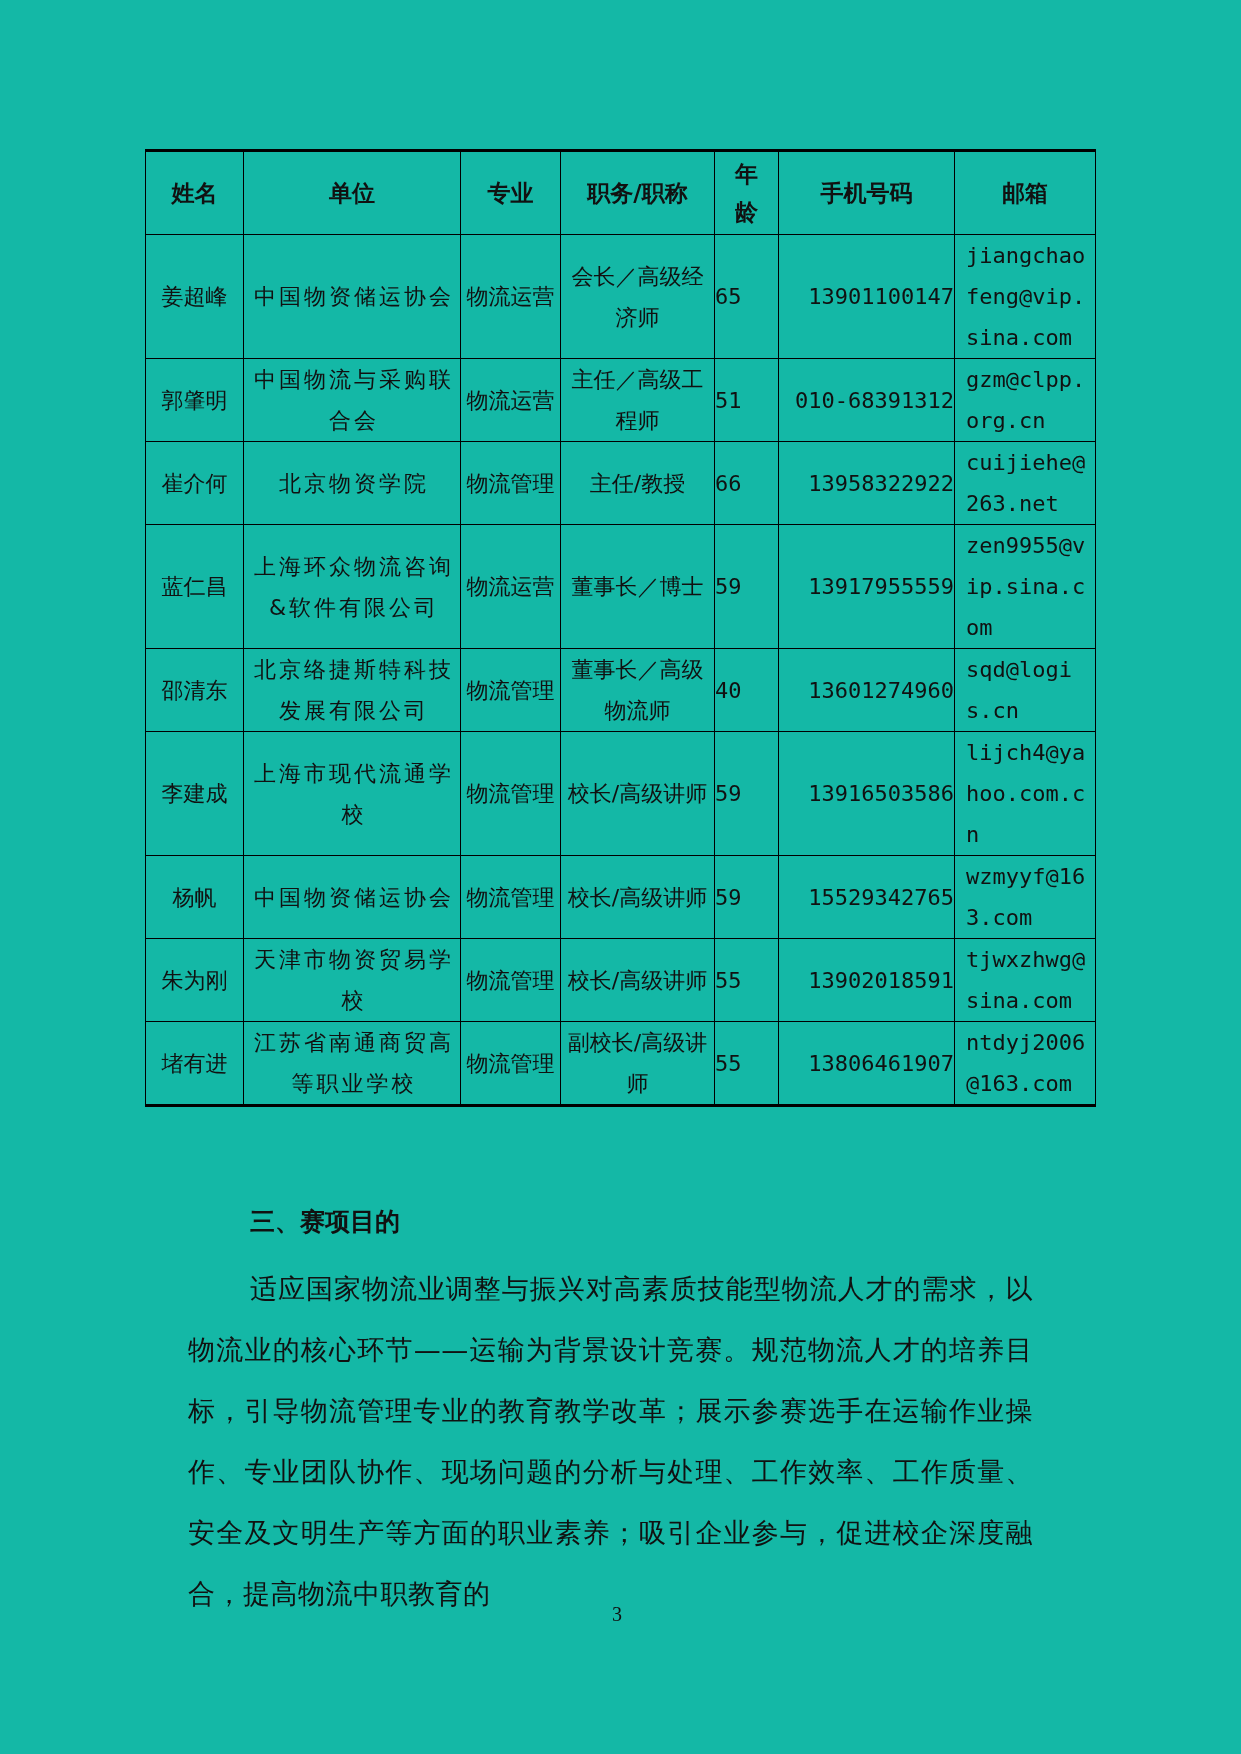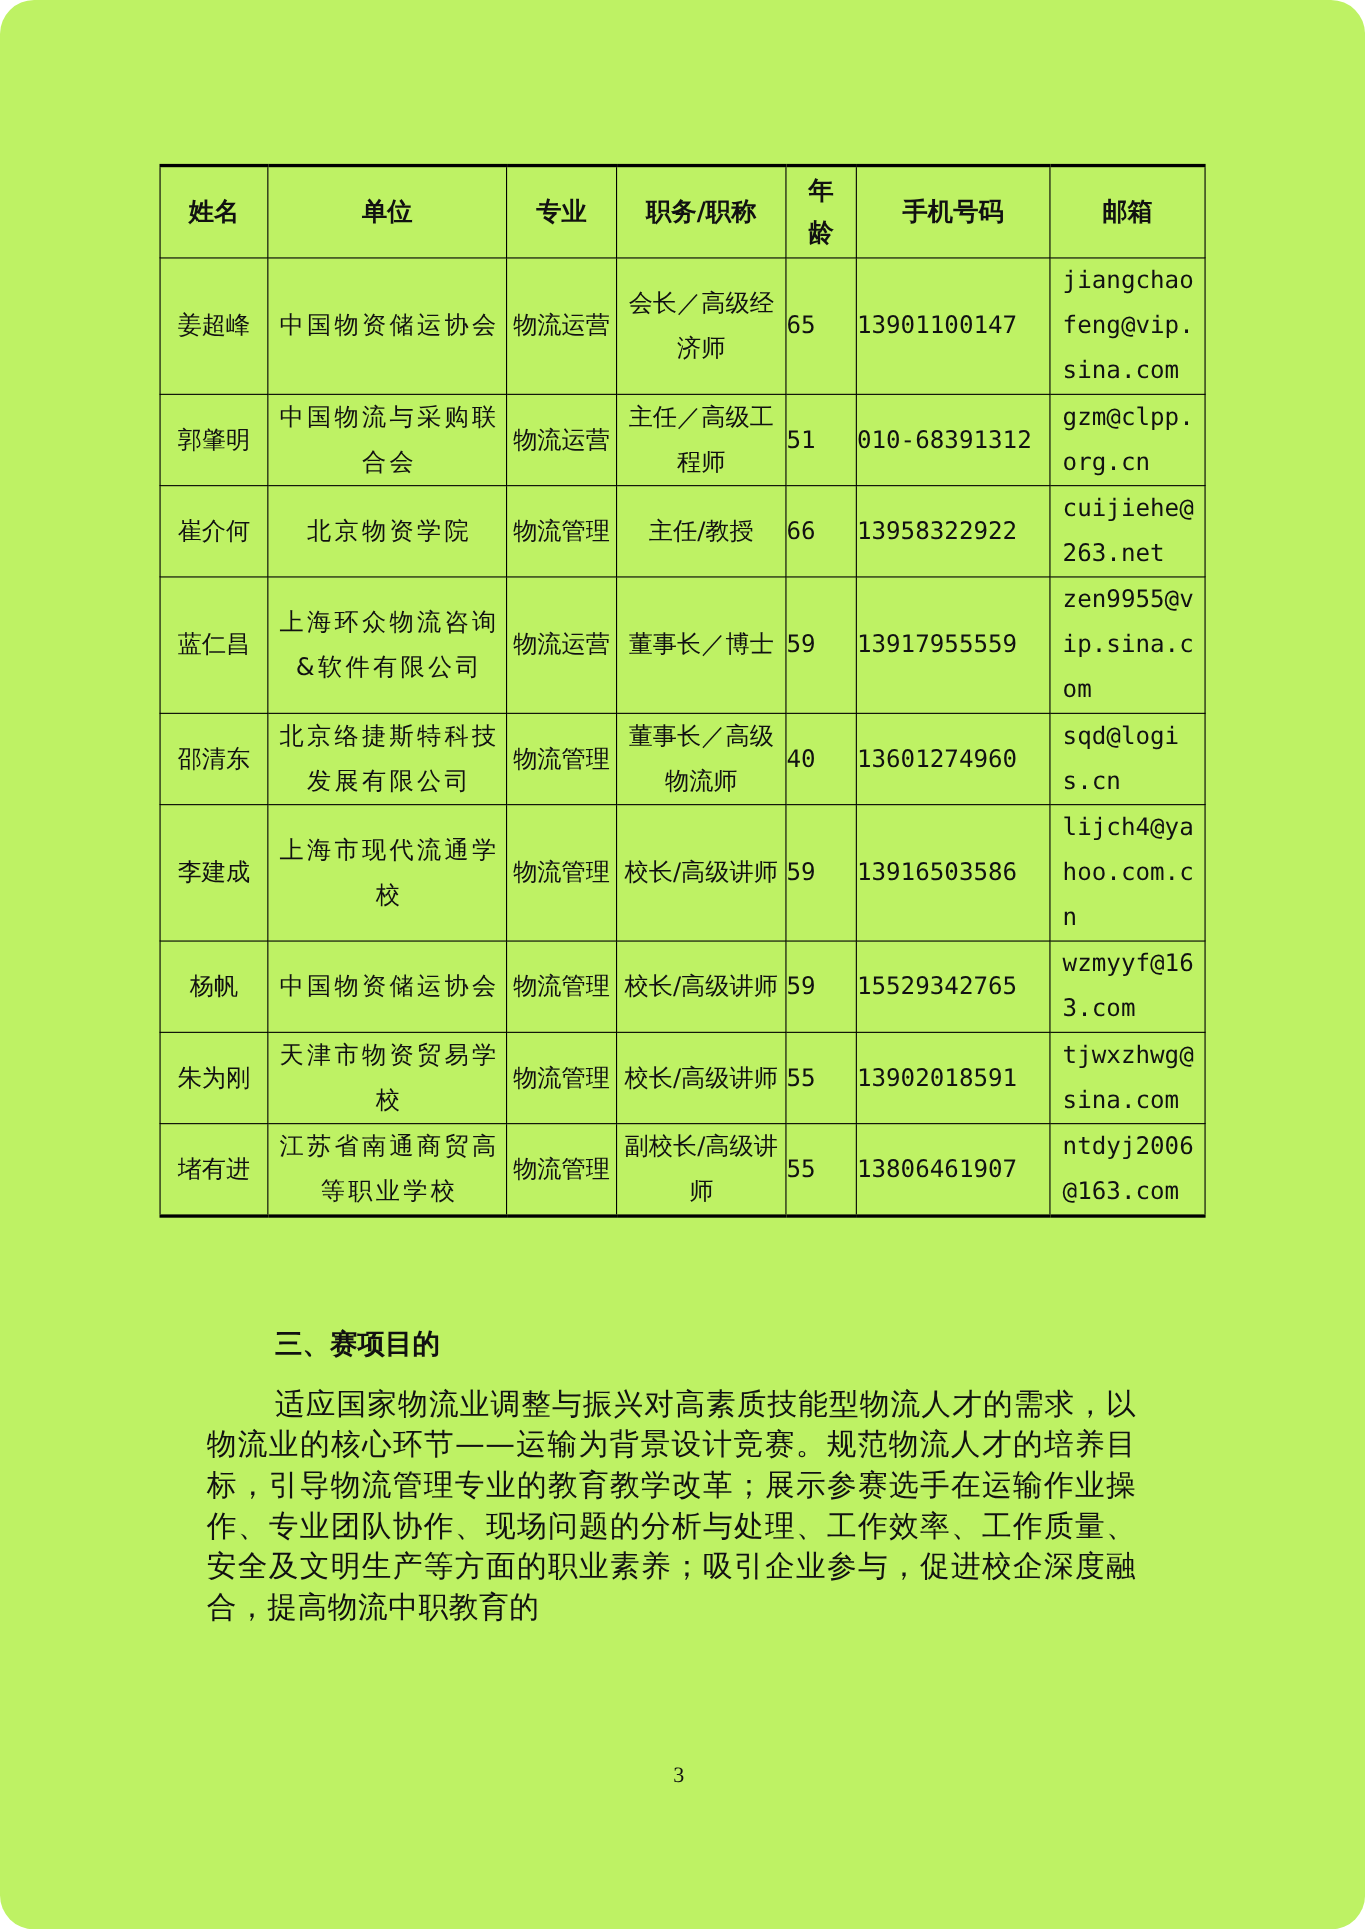--- a/index.html
+++ b/index.html
@@ -1,38 +1,38 @@
 <!DOCTYPE html>
 <html><head>
 <meta charset="utf-8">
 <style>
   html, body { margin:0; padding:0; background:#ffffff; }
   body { width:1241px; height:1754px; position:relative; overflow:hidden;
          font-family:"DejaVu Sans", "Liberation Sans", sans-serif; color:#111; }
-  .page { position:absolute; left:0; top:0; width:1241px; height:1754px; background:#bef264;border-radius:31px; }
+  .page { position:absolute; left:0; top:0; width:1241px; height:1754px; background:#14b8a6; }
 
   table.experts { position:absolute; left:145px; top:149px; border-collapse:collapse;
                   table-layout:fixed; width:950px; }
   table.experts td, table.experts th { border:1.5px solid #000; padding:0; vertical-align:middle; }
   table.experts tr.head th { border-top:3px solid #000; }
   table.experts tr:last-child td { border-bottom:3px solid #000; }
   table.experts th { font-weight:bold; font-size:23px; text-align:center; line-height:38px; height:82px; }
   table.experts td { font-size:22px; line-height:41px; }
   .c-name { text-align:center; }
   .c-unit { text-align:center; padding-left:10px !important; padding-right:6px !important; letter-spacing:3px; }
   .c-major { text-align:center; }
   .c-title { text-align:center; padding:0 6px !important; }
   .c-age { font-family:"DejaVu Sans Mono", monospace; font-size:21px; }
-  .c-phone { text-align:left; font-family:"DejaVu Sans Mono", monospace; font-size:21px; }
+  .c-phone { text-align:right; font-family:"DejaVu Sans Mono", monospace; font-size:21px; }
   .c-email { text-align:left; padding-left:11px !important; font-family:"DejaVu Sans Mono", monospace;
              font-size:21px; word-break:break-all; }
   .age-head { line-height:38px; }
 
   .heading { position:absolute; left:250px; top:1205px; font-size:25px; font-weight:bold; }
-  .para { position:absolute; left:188px; top:1258px; width:845px; font-size:27px; line-height:37px;
+  .para { position:absolute; left:188px; top:1258px; width:845px; font-size:27px; line-height:61px;
           text-indent:62px; text-align:justify; letter-spacing:0.5px; }
   .pagenum { position:absolute; left:612px; top:1603px; font-family:"Liberation Serif", serif; font-size:20px; }
 </style>
 </head>
 <body>
 
 <div class="page">
 
   <table class="experts">
     <colgroup>

